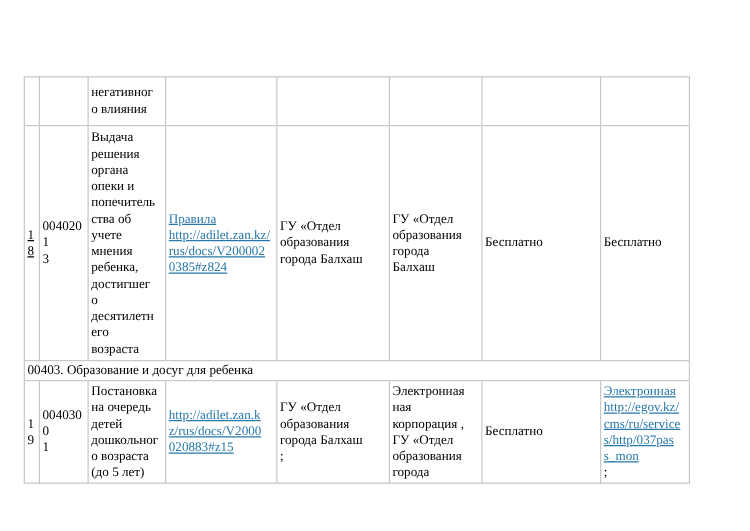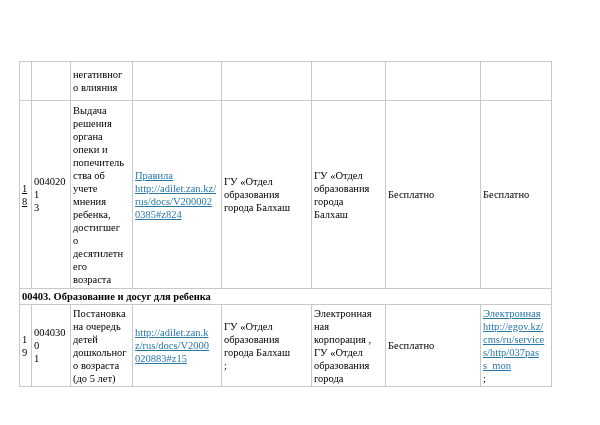--- a/index.html
+++ b/index.html
@@ -32,21 +32,21 @@
     line-height: 13px;
     white-space: pre-wrap;
     overflow-wrap: break-word;
     color: #000000;
   }
   tr.row-partial { height: 39px; }
   tr.row-18      { height: 188px; }
   tr.row-section { height: 13px; }
   tr.row-19      { height: 82px; }
   td.section-cell {
-    font-weight: bold;
+    font-weight: normal;
     font-size: 11.5px;
     line-height: 12px;
     vertical-align: middle;
     white-space: nowrap;
     overflow: hidden;
   }
   .lnk {
     color: #2878aa;
     text-decoration: underline;
     cursor: pointer;

